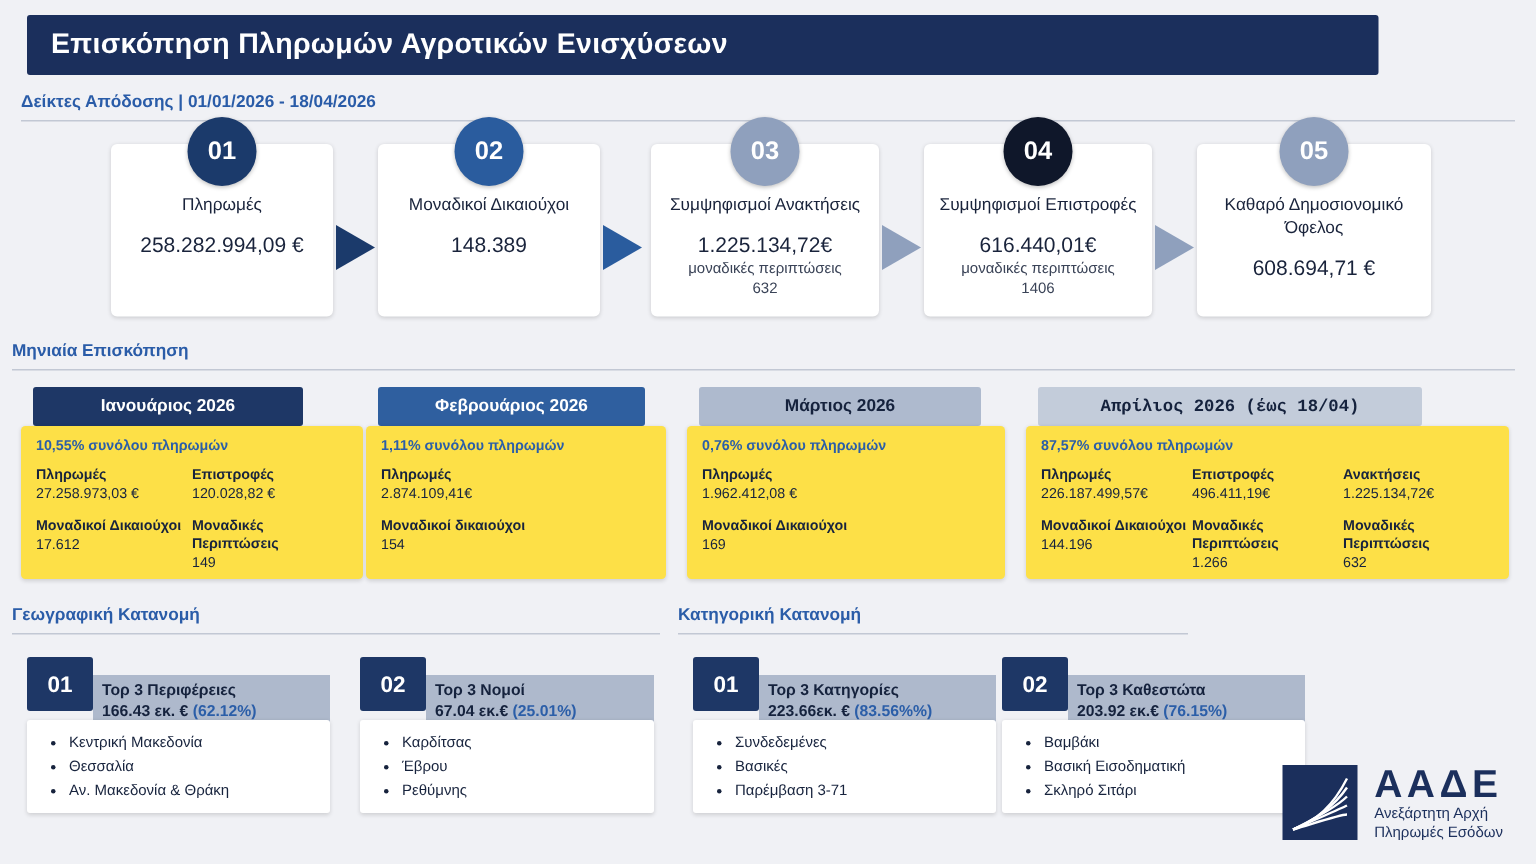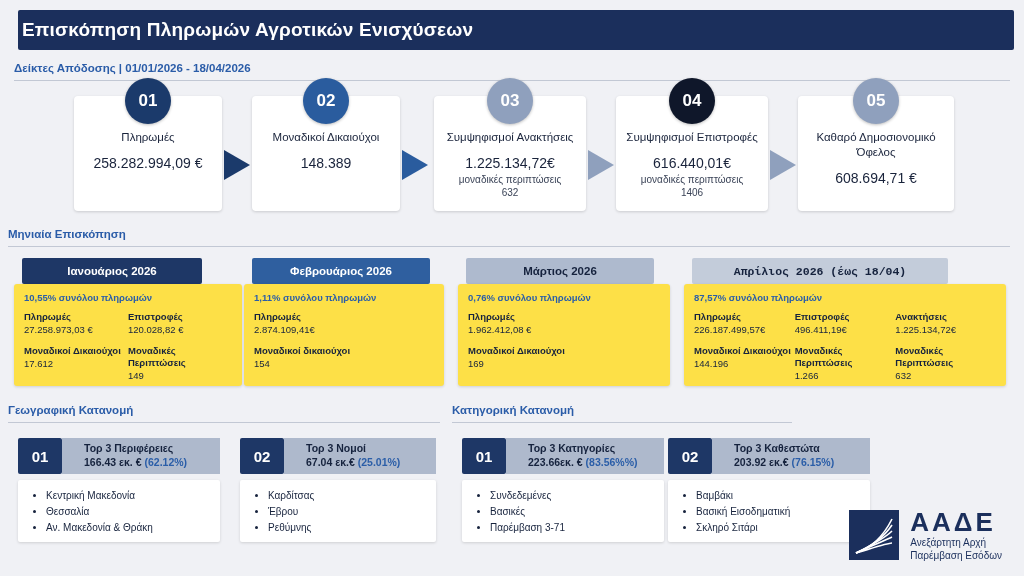--- a/index.html
+++ b/index.html
@@ -8,25 +8,25 @@
     background:#f0f1f5;
     font-family:"Liberation Sans", sans-serif;
     color:#1b2a4a;
     overflow:hidden;
     position:relative;
   }
   .page{position:relative;width:1024px;height:576px;}
 
   
   .header{
-    position:absolute;left:18px;top:10px;width:996px;height:40px;
+    position:absolute;left:18px;top:10px;width:901px;height:40px;
     background:#1b2f5c;
     border-radius:2px;
     display:flex;align-items:center;justify-content:space-between;
-    padding:0 4px;box-sizing:border-box;
+    padding:0 16px;box-sizing:border-box;
     color:#fff;
   }
   .header-title{font-size:19px;font-weight:bold;letter-spacing:.2px;}
   .header-period{font-size:19px;font-weight:bold;}
 
   .section-title{
     position:absolute;
     font-size:11.5px;font-weight:bold;color:#2a5ca8;
   }
   .section-rule{
@@ -86,21 +86,21 @@
 
   
   .dist-badge{
     position:absolute;width:44px;height:36px;background:#1e3766;
     color:#fff;font-size:15px;font-weight:bold;
     display:flex;align-items:center;justify-content:center;
     border-radius:2px;
   }
   .dist-head{
     position:absolute;height:36px;background:#aeb9cc;
-    box-sizing:border-box;padding:3px 8px 0 22px;
+    box-sizing:border-box;padding:3px 8px 0 6px;margin-top:12px;
   }
   .dist-head .dh-title{font-size:10.5px;font-weight:bold;color:#15223d;line-height:14px;}
   .dist-head .dh-val{font-size:10.5px;font-weight:bold;color:#15223d;line-height:15px;}
   .dist-head .dh-pct{color:#2b5ea8;}
   .dist-body{
     position:absolute;background:#fff;border-radius:2px;
     box-shadow:0 1px 3px rgba(0,0,0,.14);
     box-sizing:border-box;padding:8px 10px 6px 18px;
   }
   .dist-body li{font-size:10px;line-height:16px;color:#17233d;}
@@ -333,17 +333,17 @@
       <rect x="1" y="1" width="50" height="50" fill="#1b2f5c"></rect>
       <path d="M8 44 C20 40 34 30 44 10" stroke="#fff" stroke-width="1.6" fill="none"></path>
       <path d="M8 44 C22 38 36 28 44 16" stroke="#fff" stroke-width="1.6" fill="none"></path>
       <path d="M8 44 C24 36 38 28 44 22" stroke="#fff" stroke-width="1.6" fill="none"></path>
       <path d="M8 44 C26 36 40 30 44 28" stroke="#fff" stroke-width="1.6" fill="none"></path>
       <path d="M8 44 C28 38 40 34 44 34" stroke="#fff" stroke-width="1.6" fill="none"></path>
     </svg>
     <div class="logo-text">
       <div class="l1">ΑΑΔΕ</div>
       <div class="l2">Ανεξάρτητη Αρχή</div>
-      <div class="l2">Παρέμβαση Εσόδων</div>
+      <div class="l2">Πληρωμές Εσόδων</div>
     </div>
   </div>
 
 </div>
 
 </body></html>

